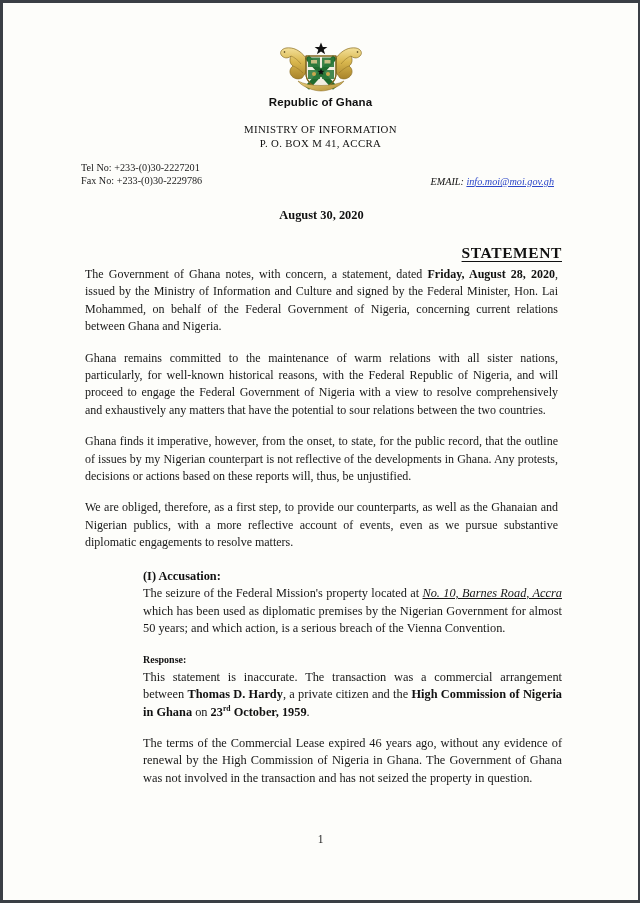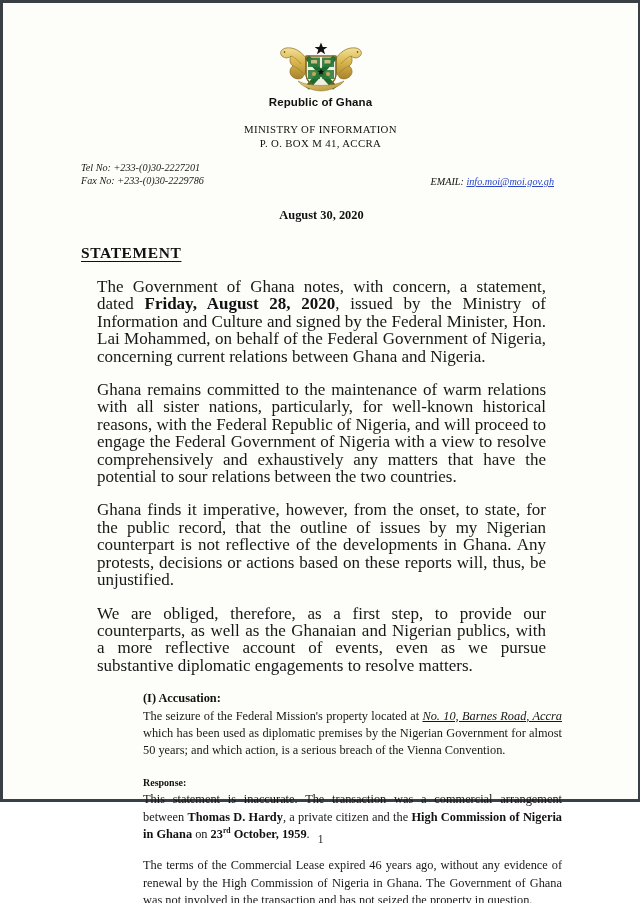--- a/index.html
+++ b/index.html
@@ -9,21 +9,21 @@
   }
   body {
     width: 640px;
     height: 903px;
     overflow: hidden;
     font-family: "Liberation Serif", "DejaVu Serif", serif;
   }
   .page-frame {
     position: relative;
     width: 640px;
-    height: 802px;
+    height: 903px;
     box-sizing: border-box;
     border-top: 3px solid #3a3f45;
     border-left: 3px solid #3a3f45;
     border-right: 2px solid #3a3f45;
     border-bottom: 3px solid #3a3f45;
     background: #fefefb;
   }
   .page-inner {
     position: absolute;
     inset: 0;
@@ -68,21 +68,20 @@
   .contact-row {
     position: relative;
     margin: 12px 0 0 0;
     padding: 0 76px 0 78px;
     height: 30px;
   }
   .contact-left {
     position: absolute;
     left: 78px;
     top: 0;
-    font-style: italic;
     font-size: 10.2px;
     line-height: 12.6px;
     color: #1a1a1a;
     white-space: nowrap;
   }
   .contact-right {
     position: absolute;
     right: 84px;
     top: 14px;
     font-style: italic;
@@ -101,33 +100,33 @@
     padding: 0 76px 0 78px;
   }
   .date-line {
     font-weight: bold;
     font-size: 12.4px;
     color: #111111;
     margin-top: 16px;
     text-align: center;
   }
   .title {
-    text-align: left;
+    text-align: right;
     font-weight: bold;
     font-size: 15.5px;
     letter-spacing: .6px;
     color: #111111;
     text-decoration: underline;
     text-underline-offset: 3px;
     margin-top: 21px;
   }
   p.para {
-    margin: 16px;
+    margin: 4px;
     text-align: justify;
-    font-size: 17px;
+    font-size: 12px;
     line-height: 17.4px;
     color: #171717;
     hyphens: none;
   }
   p.para + p.para,
   .para-gap {
     margin-top: 14px;
   }
   .first-para { margin-top: 22px; }
 

